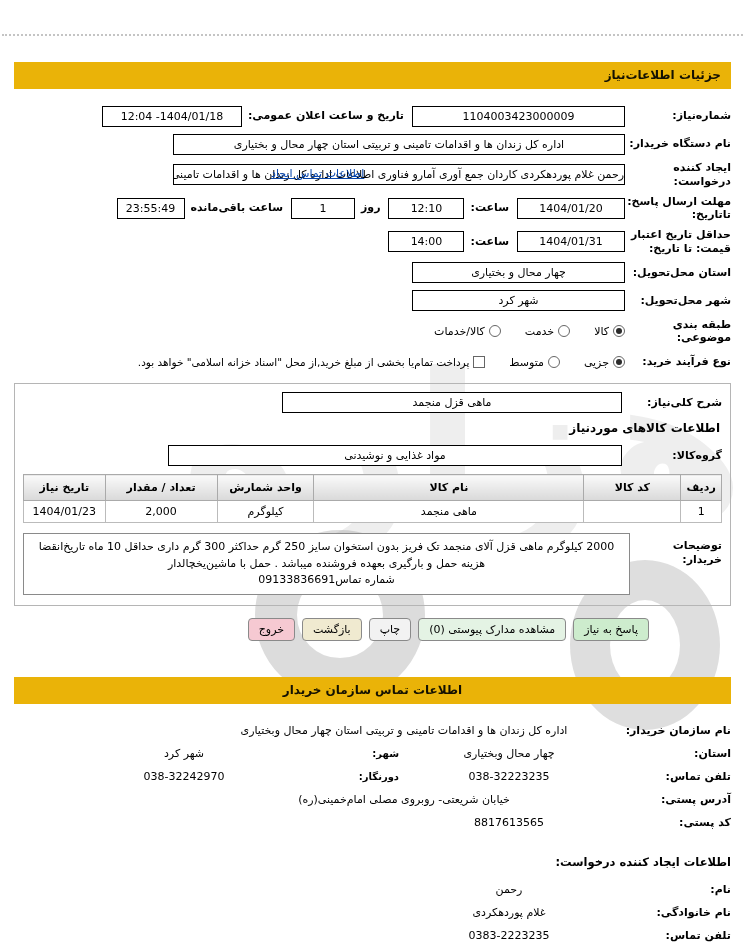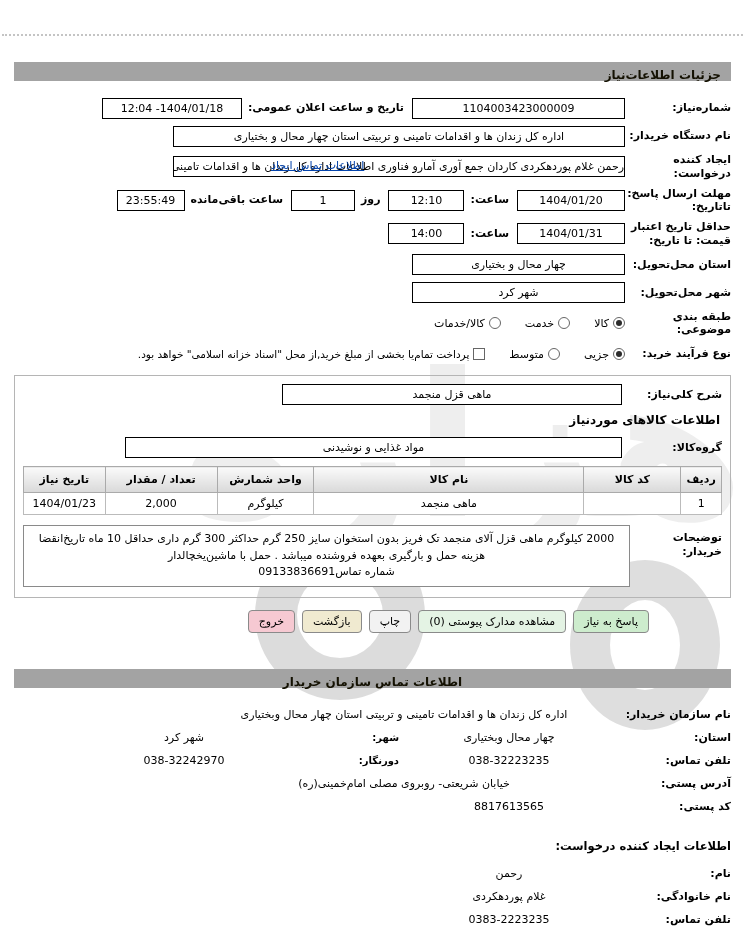--- a/index.html
+++ b/index.html
@@ -14,23 +14,23 @@
   }
   
   .wm { position:absolute; z-index:0; color:#8a8a8a; pointer-events:none; }
   .wm-text { top:330px; right:0px; font-size:200px; font-weight:bold; opacity:.14; letter-spacing:-6px; }
   .wm-circle1 { top:530px; left:255px; width:170px; height:170px; border:42px solid #8a8a8a; border-radius:50%; opacity:.30; }
   .wm-circle2 { top:560px; right:25px; width:150px; height:170px; border:40px solid #8a8a8a; border-radius:50%; opacity:.28; }
   .content { position:relative; z-index:1; }
   
   .dotted-rule { margin:34px 2px 0; border-top:2px dotted #c4c4c4; height:0; }
   .bar {
-    background:#a3a3a3; color:#141102;
+    background:#eab308; color:#141102;
     font-weight:bold; font-size:12px;
-    height:19px; line-height:27px;
+    height:27px; line-height:27px;
     margin:26px 14px 0; padding:0 10px;
   }
   .bar.centered { text-align:center; }
   
   .form-area { padding:16px 14px 0; }
   .frow { display:flex; align-items:center; margin-bottom:6px; min-height:22px; }
   .flabel { font-weight:bold; font-size:11px; width:106px; flex:none; line-height:1.25; }
   .flabel.inline { width:auto; margin:0 8px 0 6px; }
   .inputbox {
     background:#fff; border:1px solid #000;
@@ -74,21 +74,21 @@
   .btn-row { display:flex; justify-content:flex-start; padding-right:96px; gap:7px; margin:12px 0 0; }
   .btn {
     border:1px solid #8a8a8a; border-radius:4px;
     font-family:"DejaVu Sans", sans-serif;
     font-size:11px; padding:4px 10px; cursor:pointer; white-space:nowrap;
   }
   .btn-answer { background:#cdeccd; }
   .btn-attach { background:#e4f3e4; }
   .btn-print  { background:#f2f2f2; }
   .btn-back   { background:#f0ead0; }
-  .btn-exit   { background:#f6c9d2;font-family:Liberation Serif, serif; }
+  .btn-exit   { background:#f6c9d2; }
   
   .contact-area { margin-top:36px; }
   .crow { display:flex; align-items:center; margin:0 14px 10px; }
   .clabel { font-weight:bold; font-size:11px; width:112px; flex:none; }
   .cvalue { font-size:11px; text-align:center; }
   .cv-org { width:430px; }
   .cv-1 { width:220px; }
   .clabel2 { font-weight:bold; font-size:10px; width:140px; flex:none; }
   .cv-2 { width:150px; }
   .creator-title { font-weight:bold; font-size:11.5px; margin:26px 14px 14px; }
@@ -182,21 +182,21 @@
 
     <div class="need-row">
       <div class="need-label">شرح کلی‌نیاز:</div>
       <div class="inputbox" style="width:340px">ماهی قزل منجمد</div>
     </div>
 
     <div class="need-title">اطلاعات  کالاهای موردنیاز</div>
 
     <div class="need-row">
       <div class="need-label">گروه‌کالا:</div>
-      <div class="inputbox" style="width:497px">مواد غذایی و نوشیدنی</div>
+      <div class="inputbox" style="width:454px">مواد غذایی و نوشیدنی</div>
     </div>
 
     <table class="items">
       <thead>
         <tr>
           <th style="width:40px">ردیف</th>
           <th style="width:95px">کد کالا</th>
           <th style="width:265px">نام کالا</th>
           <th style="width:95px">واحد شمارش</th>
           <th style="width:110px">تعداد / مقدار</th>

